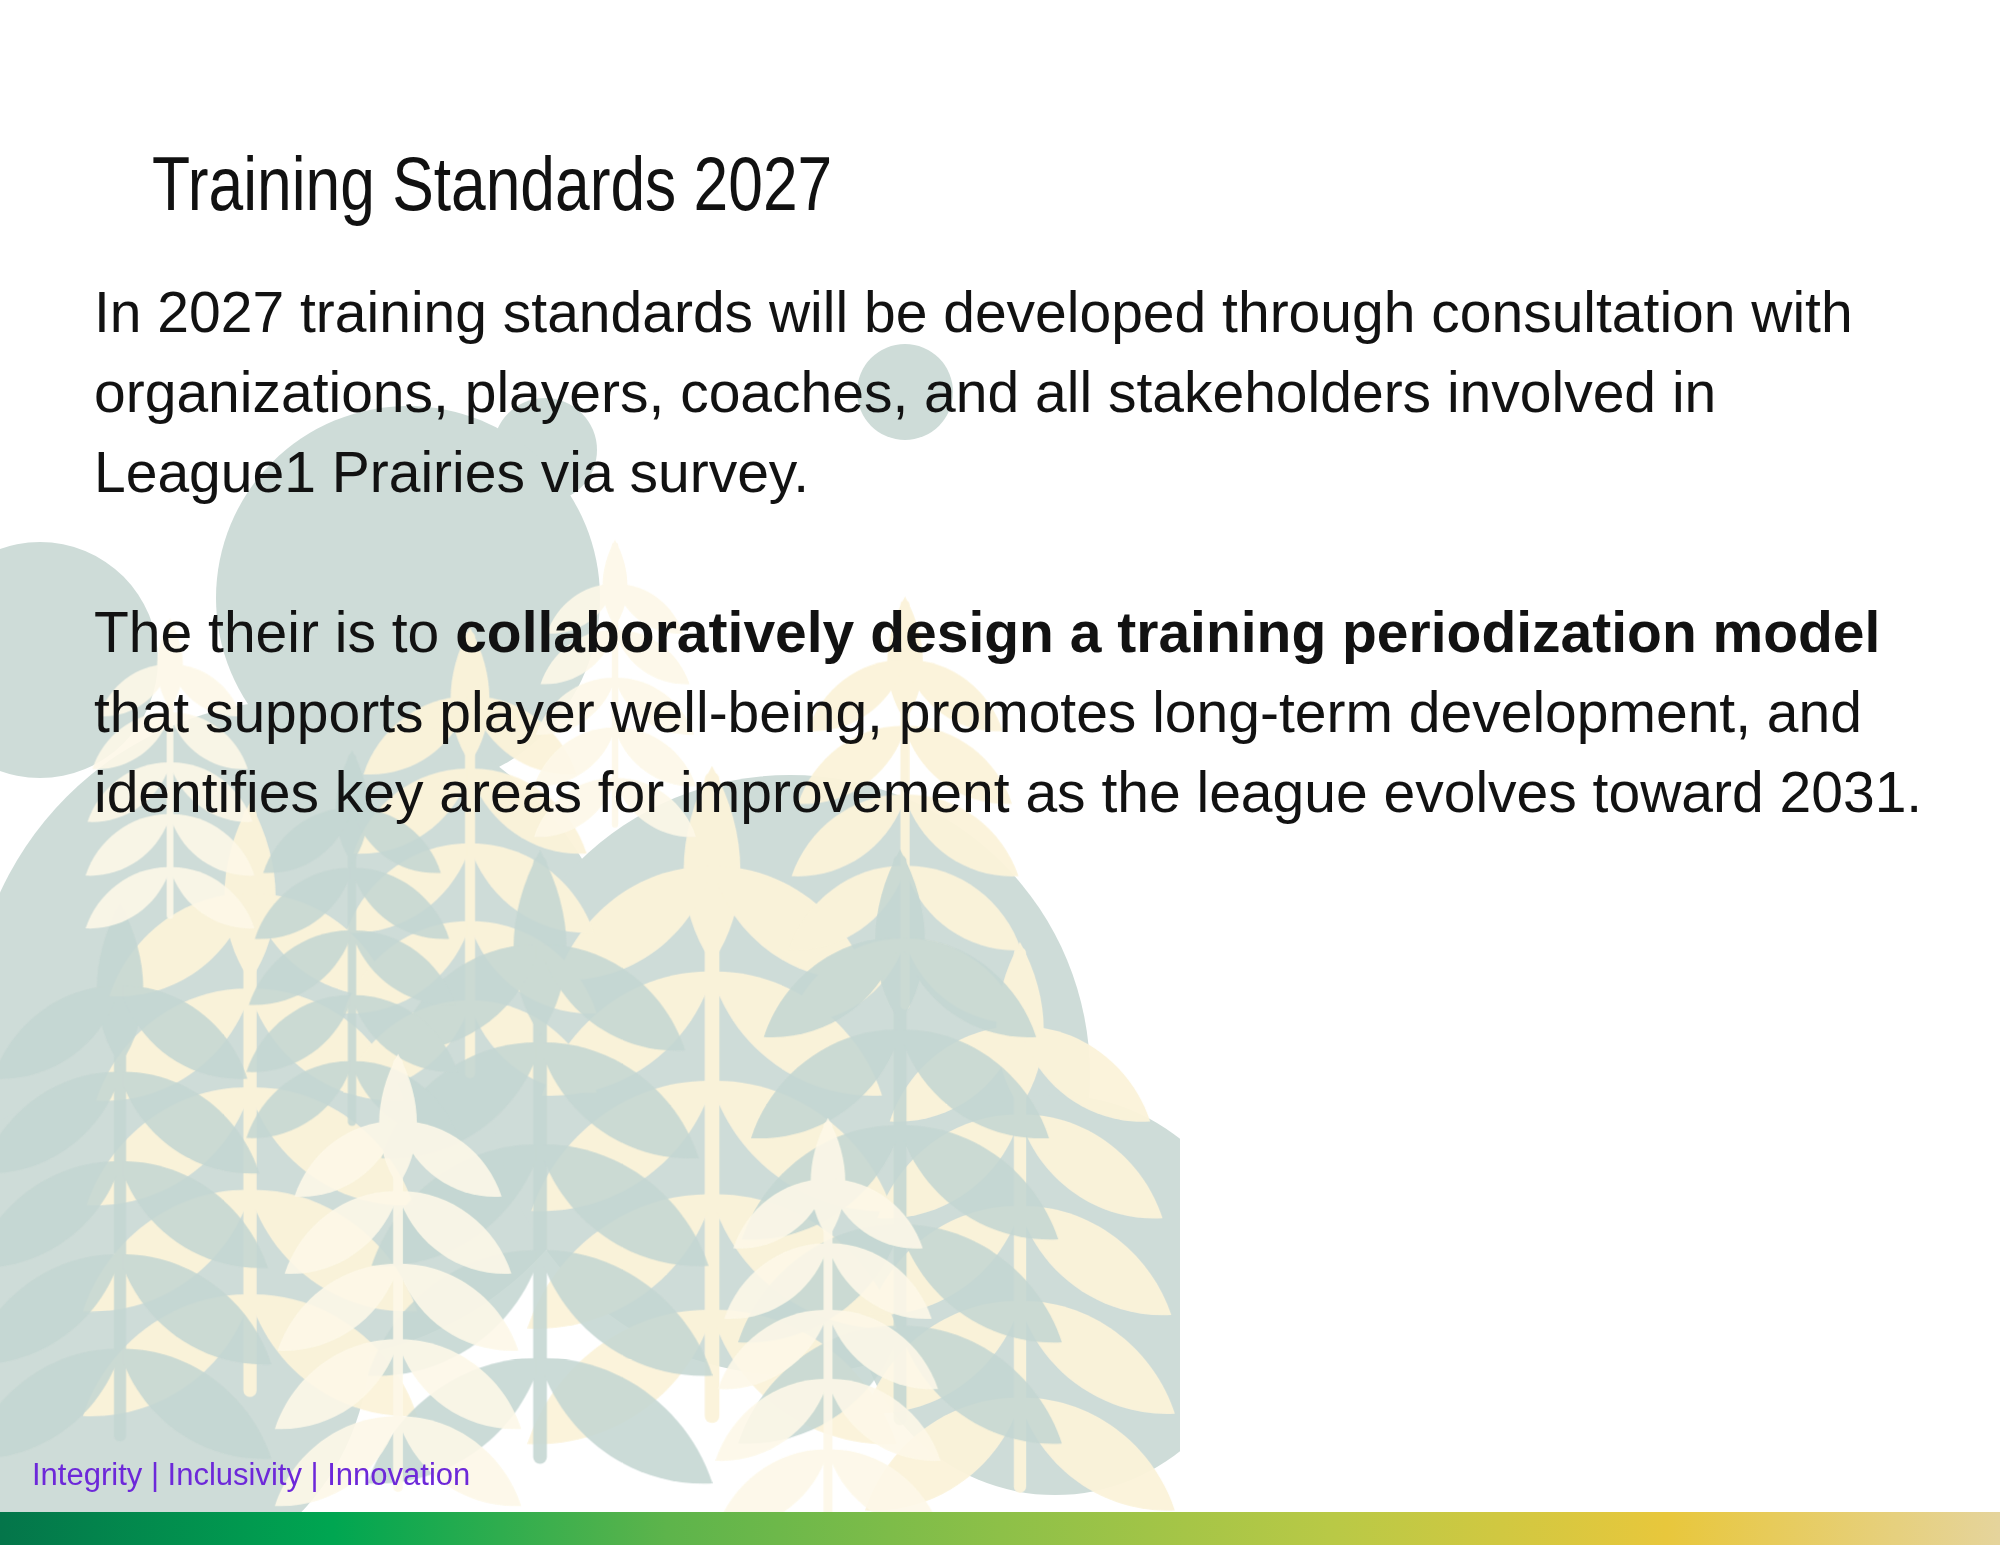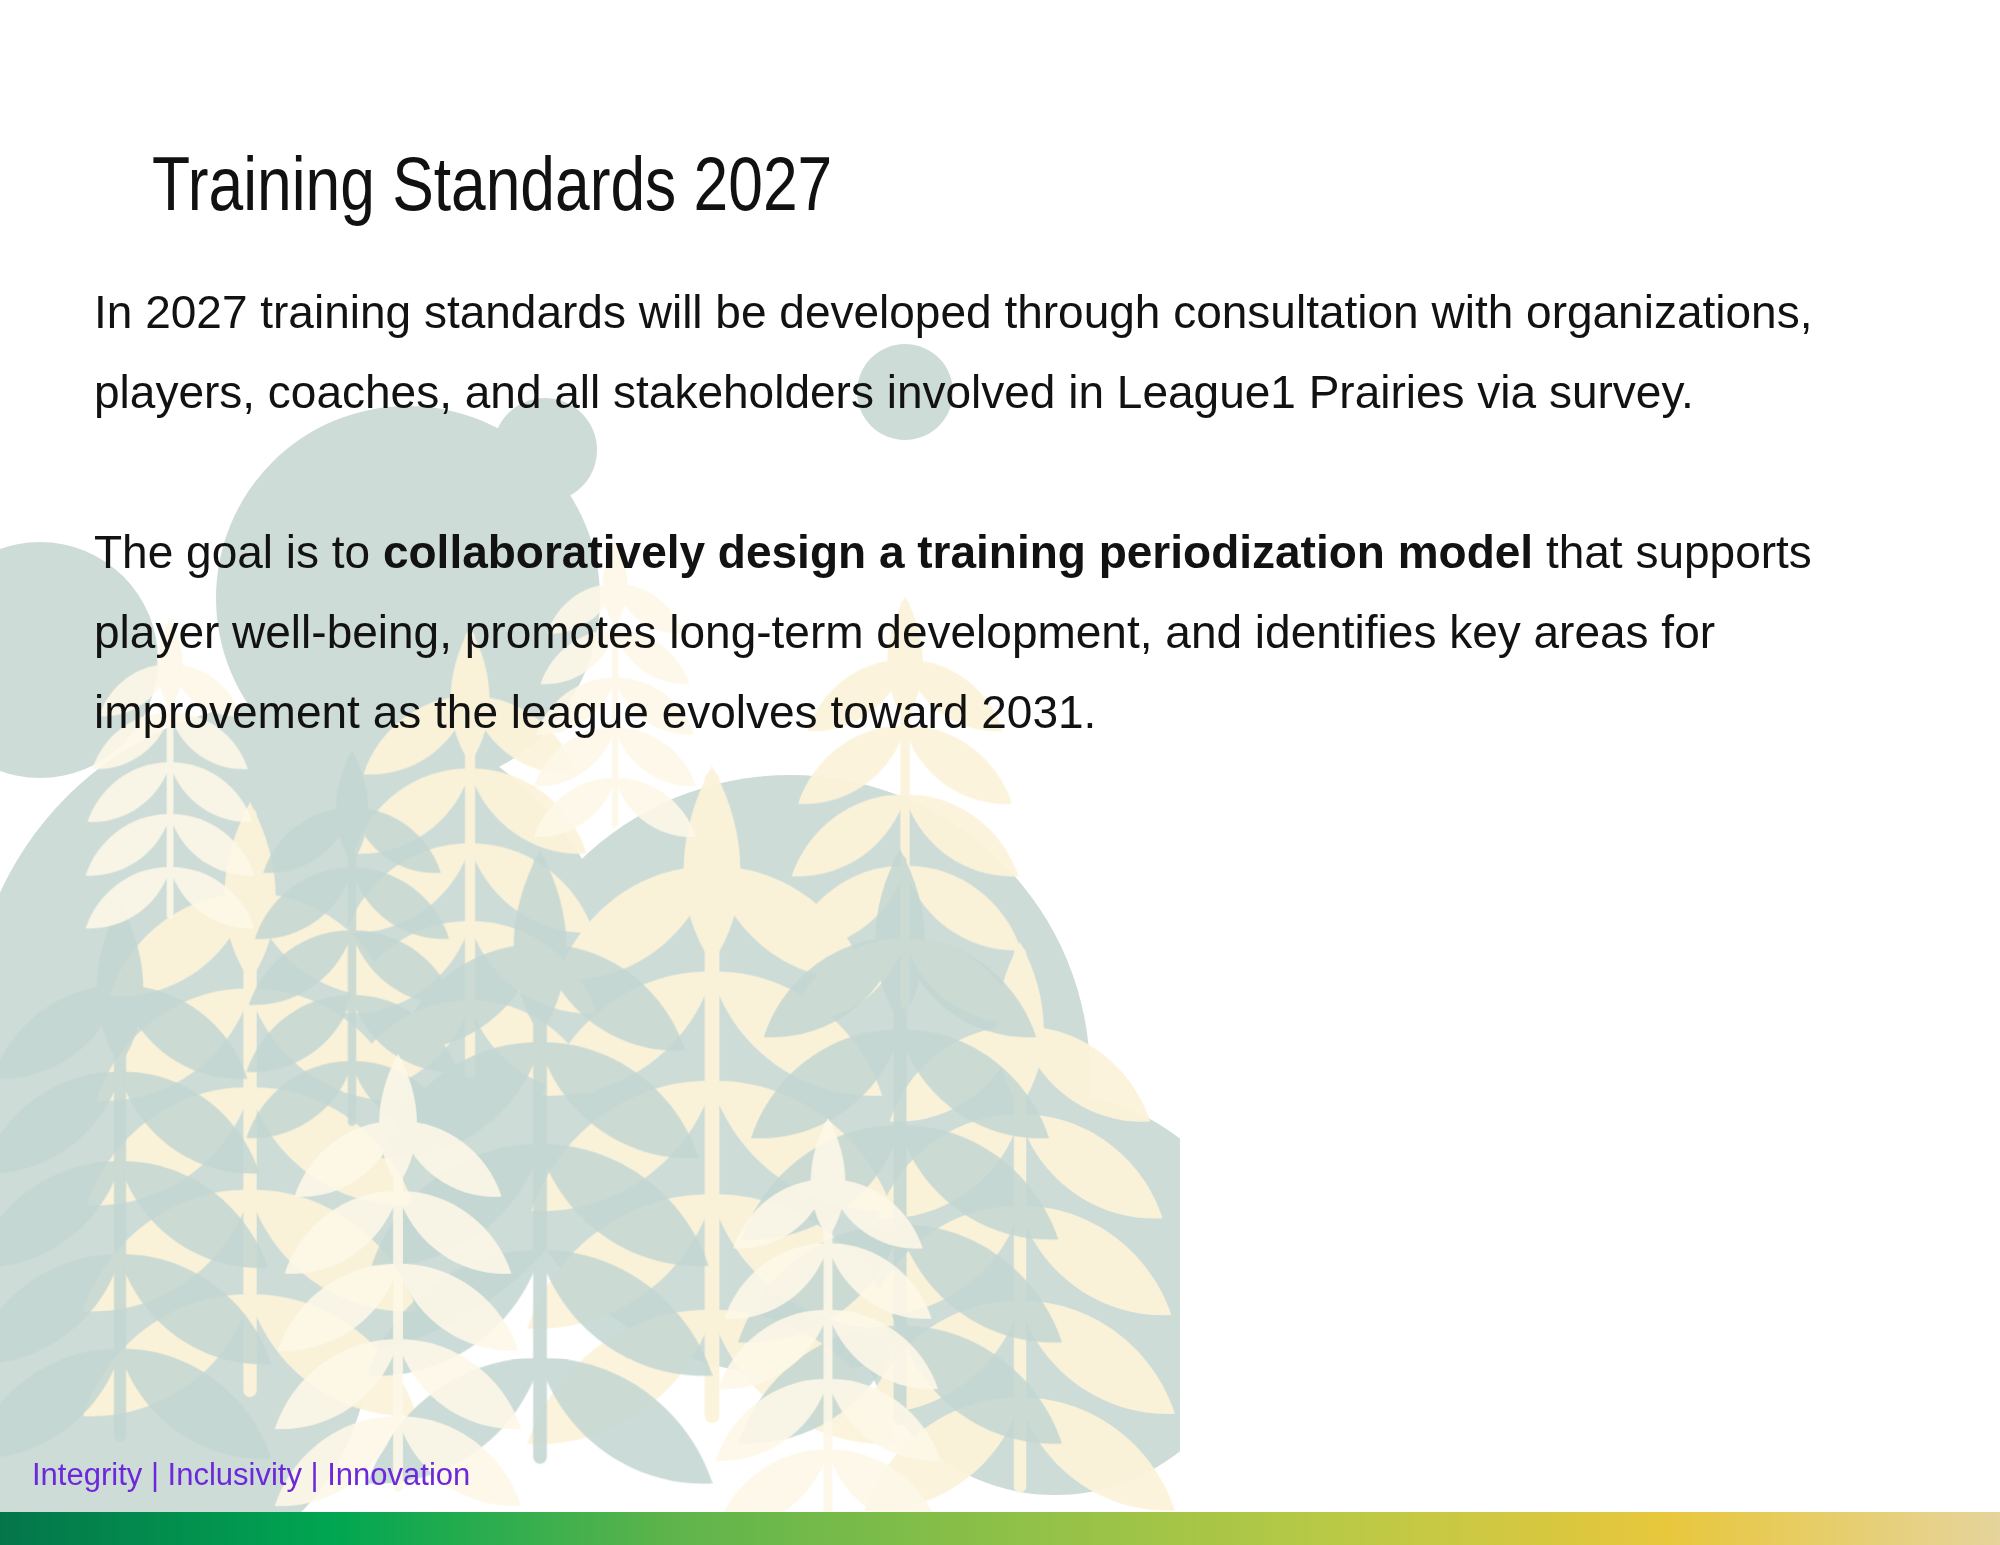--- a/index.html
+++ b/index.html
@@ -43,21 +43,21 @@
     transform: scaleX(0.82);
     transform-origin: left center;
   }
 
   
   #body-copy {
     position: absolute;
     left: 94px;
     top: 272px;
     width: 1830px;
-    font-size: 46px;
+    font-size: 57px;
     line-height: 80px;
     color: #121212;
     font-weight: 400;
     font-family: "Liberation Sans", sans-serif;
   }
   #body-copy p {
     margin: 0 0 80px 0;
   }
   #body-copy p:last-child { margin-bottom: 0; }
   #body-copy strong { font-weight: 700; }
@@ -149,21 +149,21 @@
     </svg>
   </div>
 
   <h1 id="slide-title" style="color: rgb(17, 17, 17);">Training Standards 2027</h1>
 
   <div id="body-copy" style="color: rgb(18, 18, 18);">
     <p>
       <span>In 2027 training standards will be developed through consultation with organizations, players, coaches, and all stakeholders involved in League1 Prairies via survey.</span>
     </p>
     <p>
-      <span>The goal is to </span><strong>collaboratively design a training periodization model</strong><span> that supports player well-being, promotes long-term development, and identifies key areas for improvement as the league evolves toward 2031.</span>
+      <span>The their is to </span><strong>collaboratively design a training periodization model</strong><span> that supports player well-being, promotes long-term development, and identifies key areas for improvement as the league evolves toward 2031.</span>
     </p>
   </div>
 
   <div id="footer-tagline" style="color: #6d28d9;">Integrity | Inclusivity | Innovation</div>
 
   <div id="bottom-bar" style="background: linear-gradient(to right, rgb(4, 117, 74), rgb(0, 166, 81), rgb(93, 180, 75), rgb(141, 192, 72), rgb(185, 201, 70), rgb(232, 199, 60), rgb(229, 212, 156));"></div>
 
 </div>
 
 </body></html>

